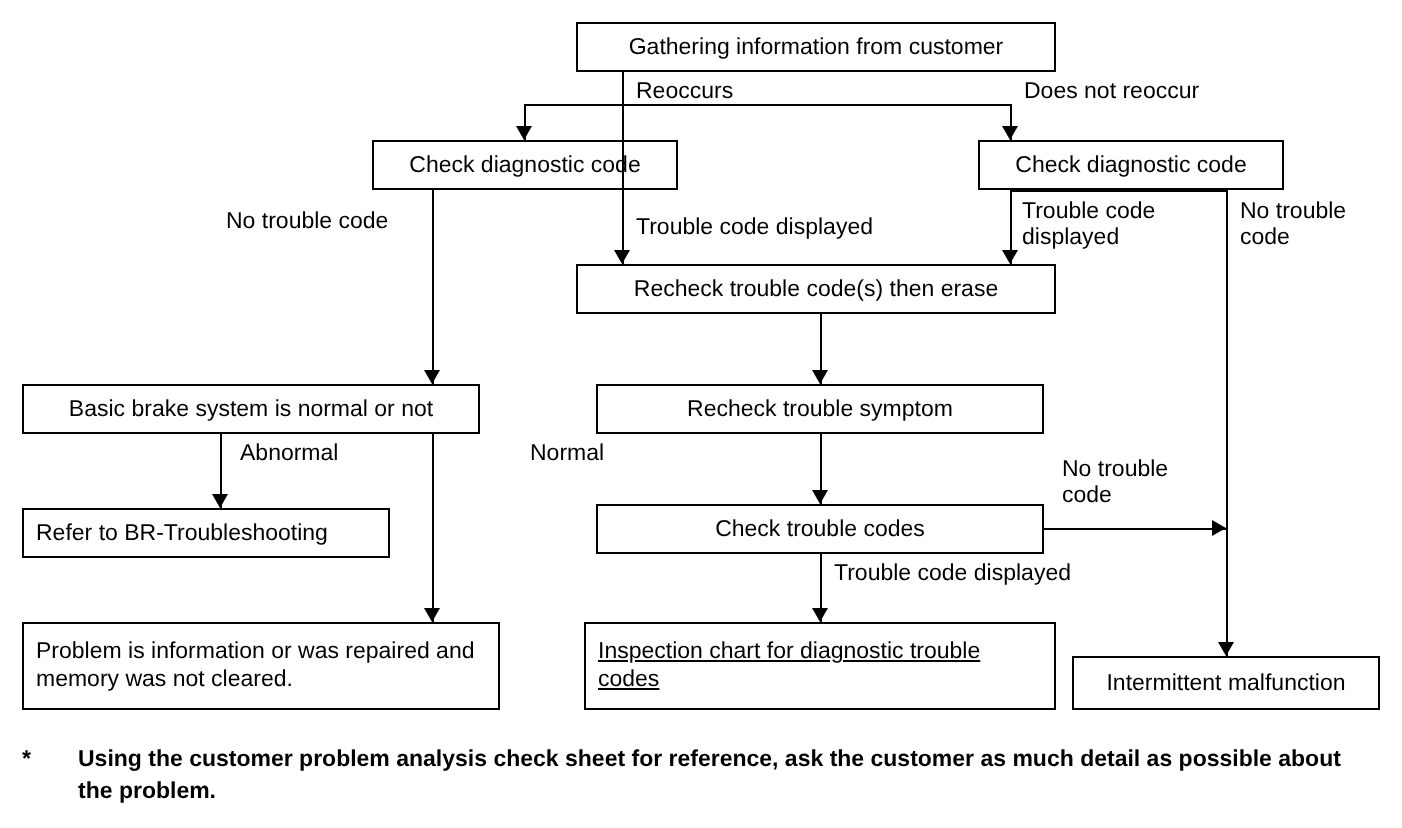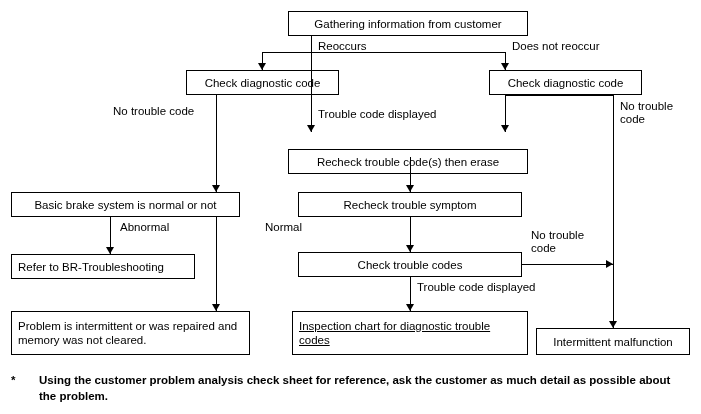--- a/index.html
+++ b/index.html
@@ -87,29 +87,29 @@
 <body>
 
 <div id="canvas">
 
   <div class="node" style="left:288px; top:11px; width:240px; height:25px;">Gathering information from customer</div>
 
   <div class="node" style="left:186px; top:70px; width:153px; height:25px;">Check diagnostic code</div>
 
   <div class="node" style="left:489px; top:70px; width:153px; height:25px;">Check diagnostic code</div>
 
-  <div class="node" style="left:288px; top:132px; width:240px; height:25px;margin-top:17px;">Recheck trouble code(s) then erase</div>
+  <div class="node" style="left:288px; top:132px; width:240px; height:25px;">Recheck trouble code(s) then erase</div>
 
   <div class="node" style="left:11px; top:192px; width:229px; height:25px;">Basic brake system is normal or not</div>
 
   <div class="node left" style="left:11px; top:254px; width:184px; height:25px;">Refer to BR-Troubleshooting</div>
 
   <div class="node" style="left:298px; top:192px; width:224px; height:25px;">Recheck trouble symptom</div>
 
-  <div class="node left" style="left:11px; top:311px; width:239px; height:44px;">Problem is intermittent or was repaired and memory was not cleared.</div>
+  <div class="node left" style="left:11px; top:311px; width:239px; height:44px;">Problem is information or was repaired and memory was not cleared.</div>
 
   <div class="node" style="left:298px; top:252px; width:224px; height:25px;">Check trouble codes</div>
 
   <div class="node left" style="left:292px; top:311px; width:236px; height:44px;text-decoration:underline;">Inspection chart for diagnostic trouble codes</div>
 
   <div class="node" style="left:536px; top:328px; width:154px; height:27px;">Intermittent malfunction</div>
 
   <div class="vline" style="left:311px; top:36px; height:16px;"></div>
   <div class="hline" style="left:262px; top:52px; width:50px;"></div>
   <div class="vline" style="left:262px; top:52px; height:18px;"></div>
@@ -154,20 +154,22 @@
   <div class="arrow-down" style="left:212px; top:304px;"></div>
 
   <div class="label" style="left:318px; top:40px;">Reoccurs</div>
 
   <div class="label" style="left:512px; top:40px;">Does not reoccur</div>
 
   <div class="label" style="left:113px; top:105px;">No trouble code</div>
 
   <div class="label" style="left:318px; top:108px;">Trouble code displayed</div>
 
+  <div class="label" style="left:511px; top:100px;">Trouble code
+displayed</div>
 
   <div class="label" style="left:620px; top:100px;">No trouble
 code</div>
 
   <div class="label" style="left:120px; top:221px;">Abnormal</div>
 
   <div class="label" style="left:222px; top:221px;padding-left:43px;">Normal</div>
 
   <div class="label" style="left:531px; top:229px;">No trouble
 code</div>

